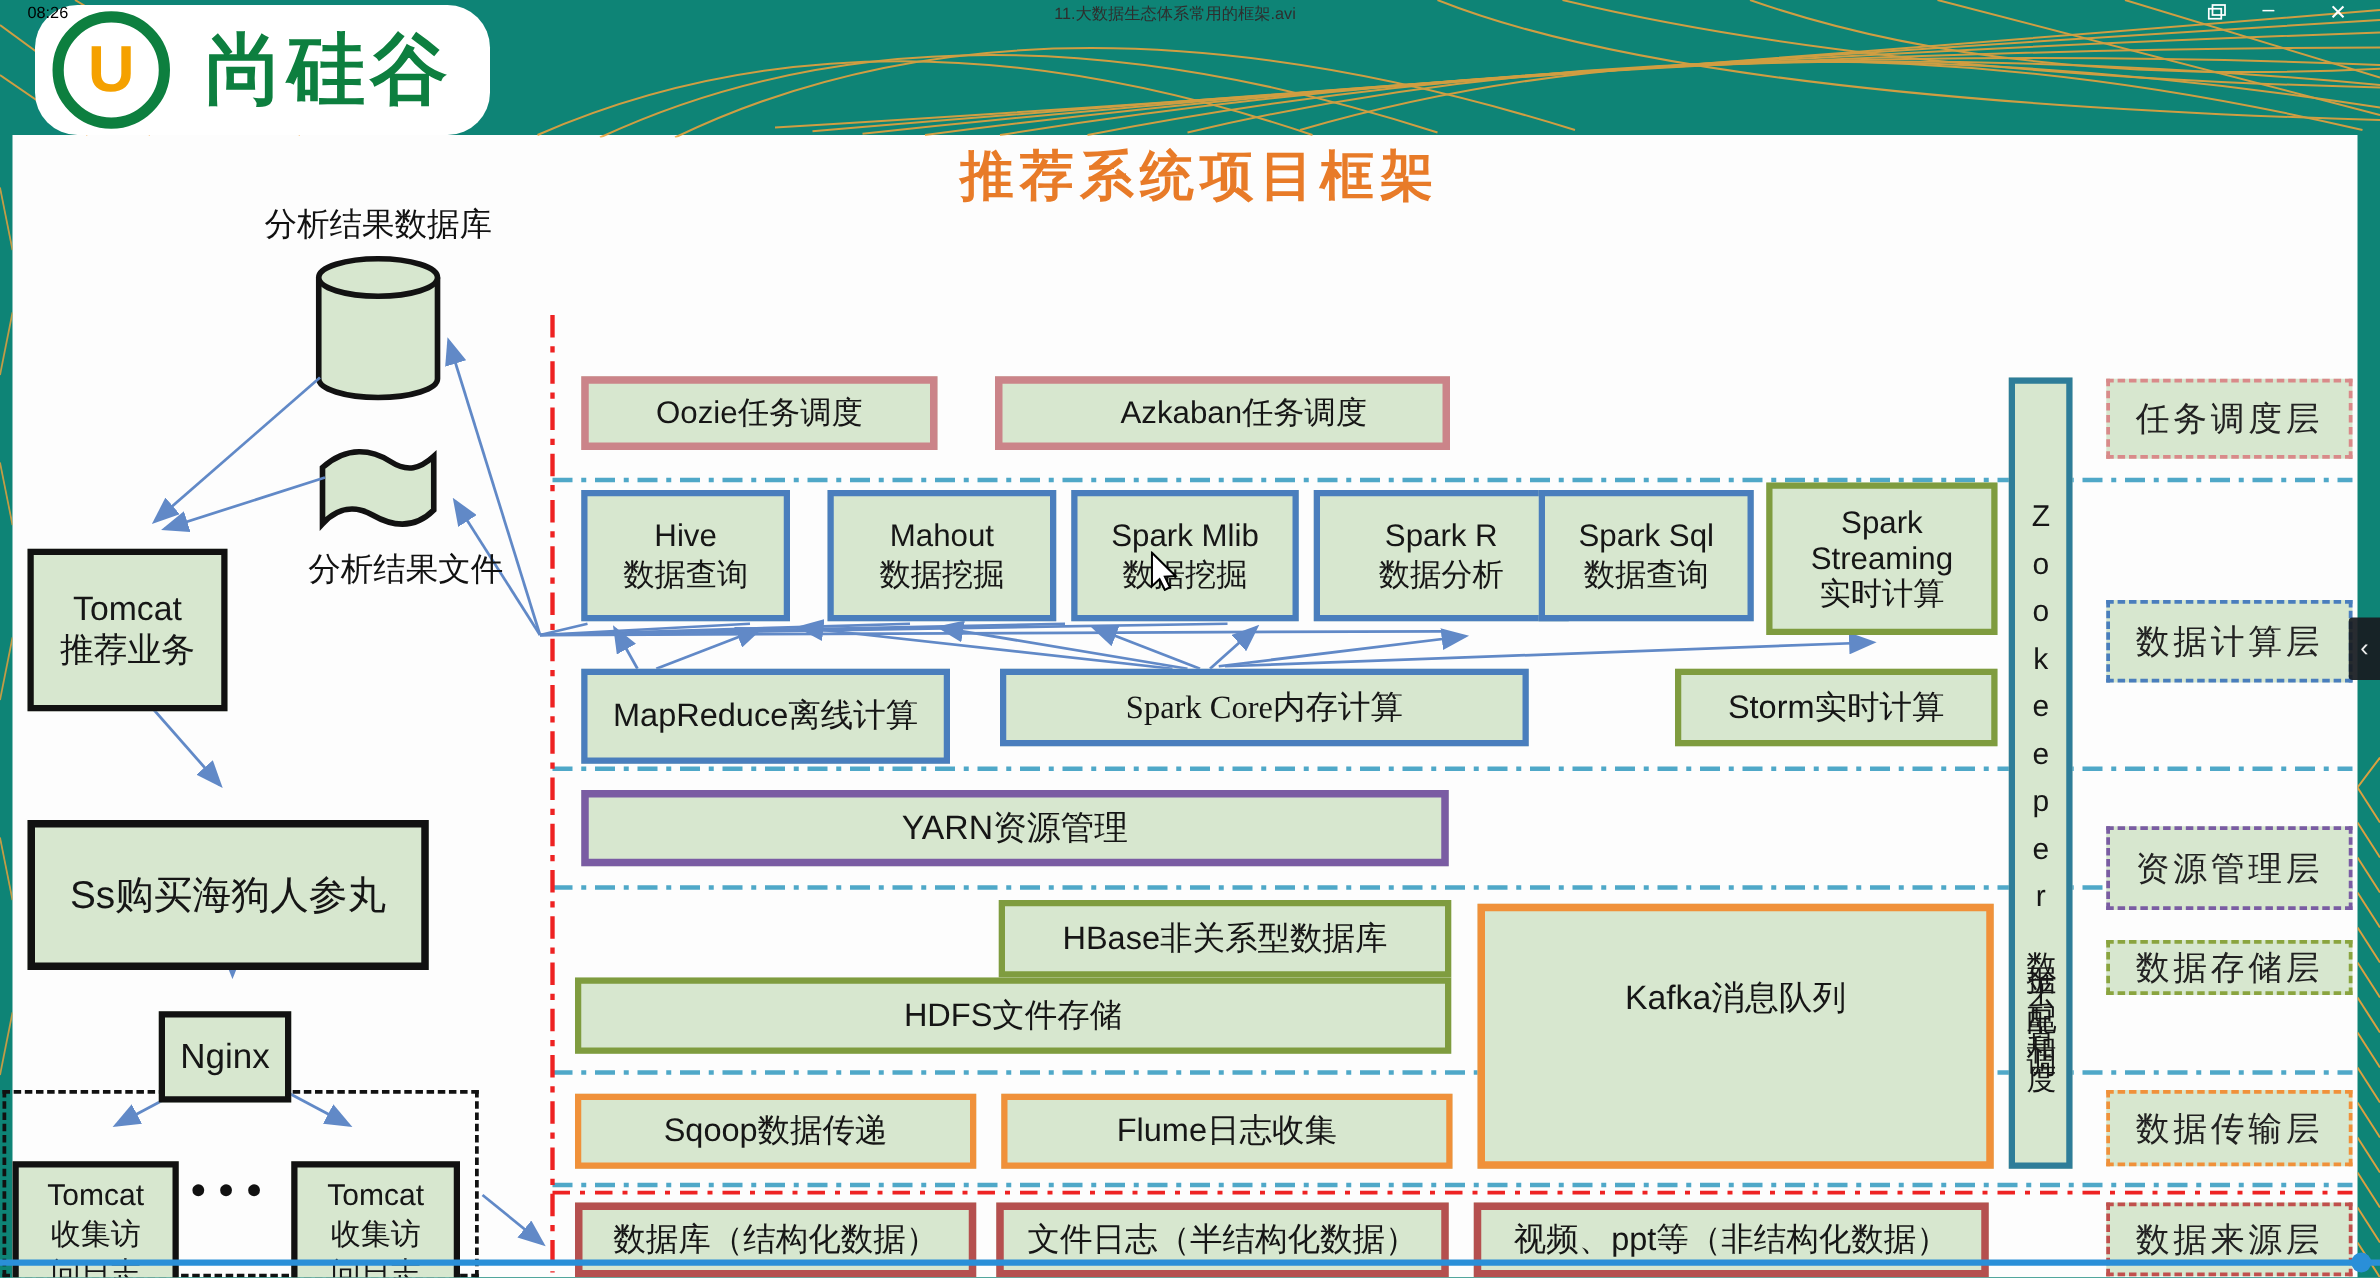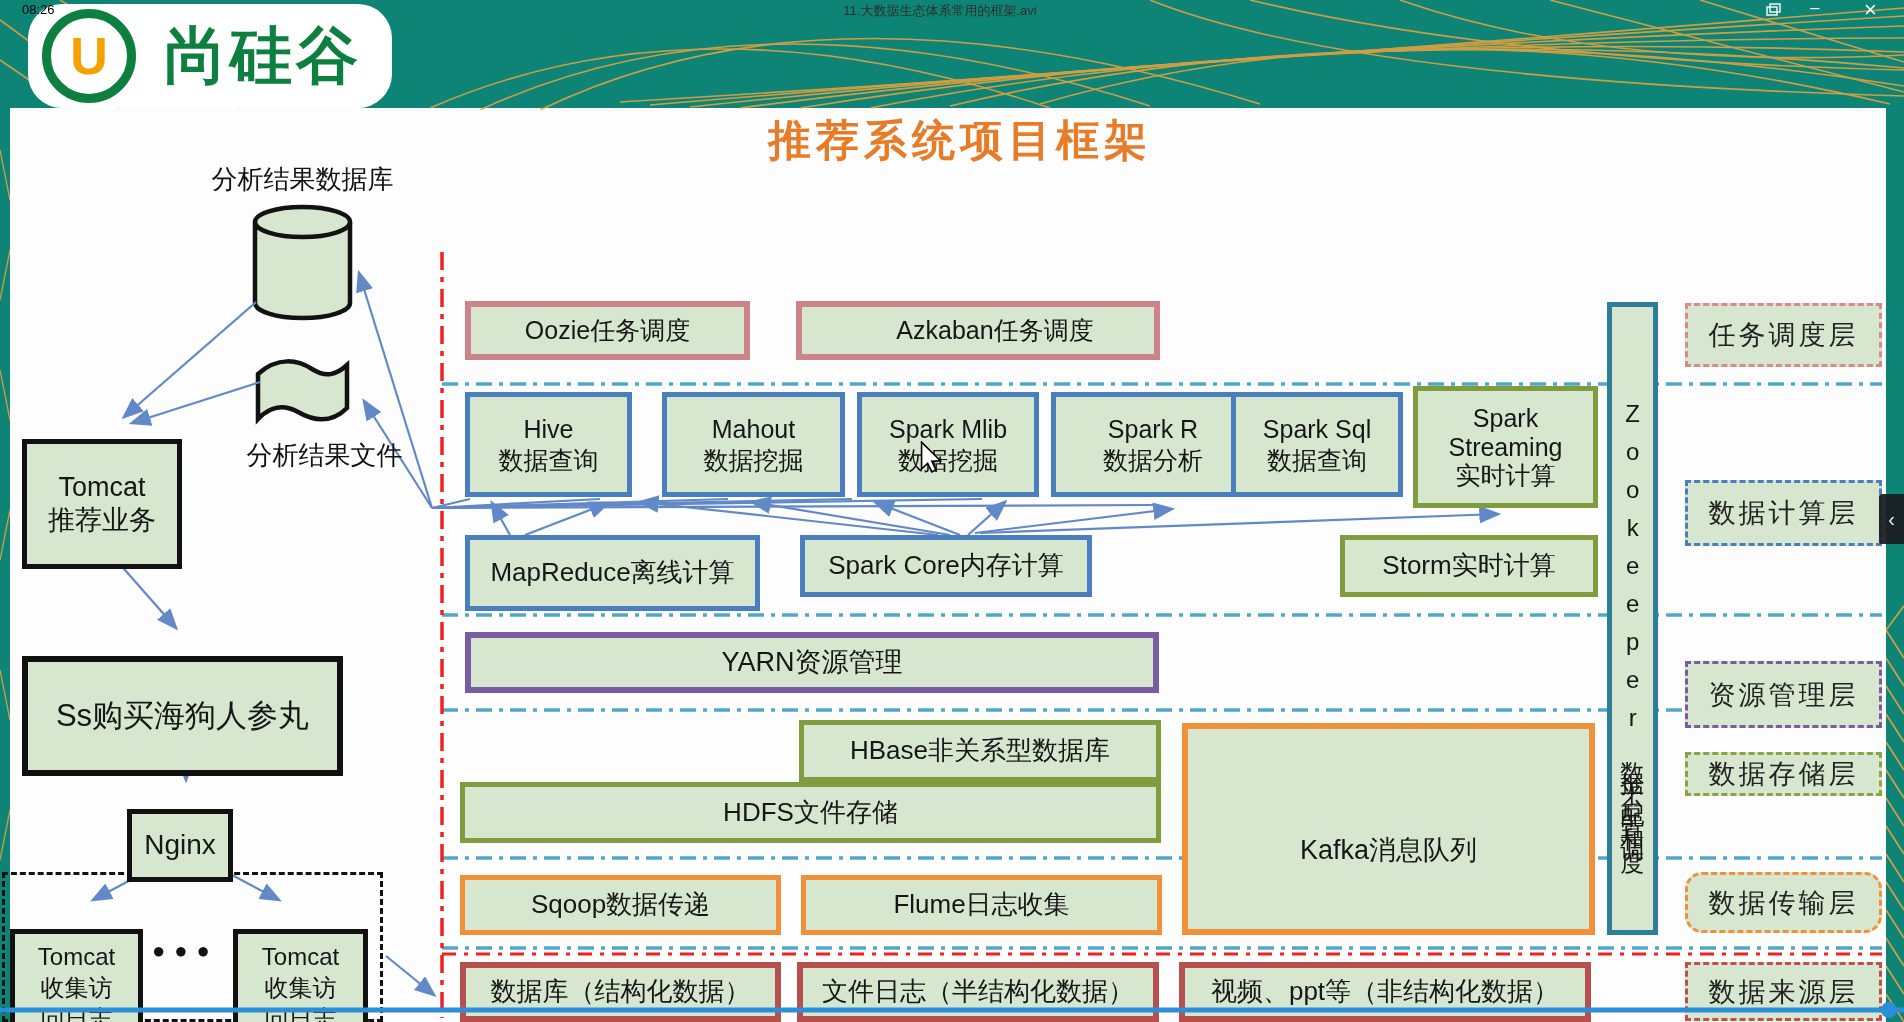--- a/index.html
+++ b/index.html
@@ -242,38 +242,38 @@
     </div>
   <div class="box b-olive" style="left:1413px;top:386px;width:185px;height:122px;line-height:1.15;">
     <span>Spark</span>
       <span>Streaming</span>
       <span>实时计算</span>
     </div>
 
   <div class="box" style="left:465px;top:535px;width:295px;height:76px;font-size:26px;">
       <span>MapReduce离线计算</span>
     </div>
-  <div class="box" style="left:800px;top:535px;width:292px;height:62px;font-size:26px;">
+  <div class="box" style="left:800px;top:535px;width:423px;height:62px;font-size:26px;font-family:Liberation Serif, serif;">
       <span>Spark Core内存计算</span>
     </div>
   <div class="box b-olive" style="left:1340px;top:535px;width:258px;height:62px;font-size:26px;">
       <span>Storm实时计算</span>
     </div>
 
   <div class="box b-purple" style="left:465px;top:632px;width:694px;height:61px;font-size:27px;">
       <span>YARN资源管理</span>
     </div>
 
   <div class="box b-olive" style="left:799px;top:720px;width:362px;height:62px;font-size:26px;">
       <span>HBase非关系型数据库</span>
     </div>
   <div class="box b-olive" style="left:460px;top:782px;width:701px;height:61px;font-size:26px;">
       <span>HDFS文件存储</span>
     </div>
-  <div class="box b-orange" style="left:1182px;top:723px;width:413px;height:212px;font-size:27px;justify-content:flex-end;padding-bottom:62px;">
+  <div class="box b-orange" style="left:1182px;top:723px;width:413px;height:212px;font-size:27px;padding-bottom:62px;">
       <span>Kafka消息队列</span>
     </div>
 
   <div class="box b-orange" style="left:460px;top:875px;width:321px;height:60px;font-size:26px;border-width:5px;">
       <span>Sqoop数据传递</span>
     </div>
   <div class="box b-orange" style="left:801px;top:875px;width:361px;height:60px;font-size:26px;border-width:5px;">
       <span>Flume日志收集</span>
     </div>
 
@@ -288,21 +288,21 @@
     </div>
 
   <div class="box b-teal vtext" style="left:1607px;top:302px;width:51px;height:633px;">
     <span>Zookeeper数据平台配置和调度</span>
   </div>
 
   <div class="layer" style="top:303px;height:64px;border-color:#d98a8a;">任务调度层</div>
   <div class="layer" style="top:480px;height:66px;border-color:#4a7ebd;">数据计算层</div>
   <div class="layer" style="top:661px;height:67px;border-color:#7a5ca3;">资源管理层</div>
   <div class="layer" style="top:752px;height:44px;border-color:#8aa43f;">数据存储层</div>
-  <div class="layer" style="top:872px;height:61px;border-color:#f0913a;border-radius:17px;">数据传输层</div>
+  <div class="layer" style="top:872px;height:61px;border-color:#f0913a;">数据传输层</div>
   <div class="layer" style="top:962px;height:59px;border-color:#c0504d;">数据来源层</div>
 
   <svg id="player-layer" width="1904" height="1022" viewBox="0 0 1904 1022">
     <line x1="0" y1="1010" x2="1904" y2="1010" stroke="#2a8fd8" stroke-width="5"></line>
     <circle cx="1889" cy="1010" r="8" fill="#2a8fd8"></circle>
   </svg>
   <div id="side-panel">
     <span>‹</span>
   </div>
 

